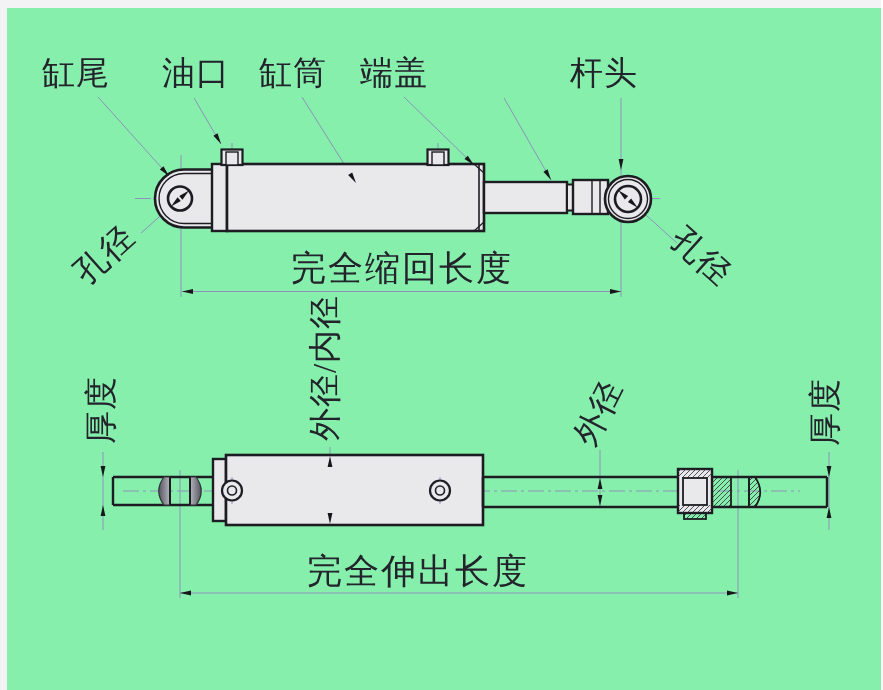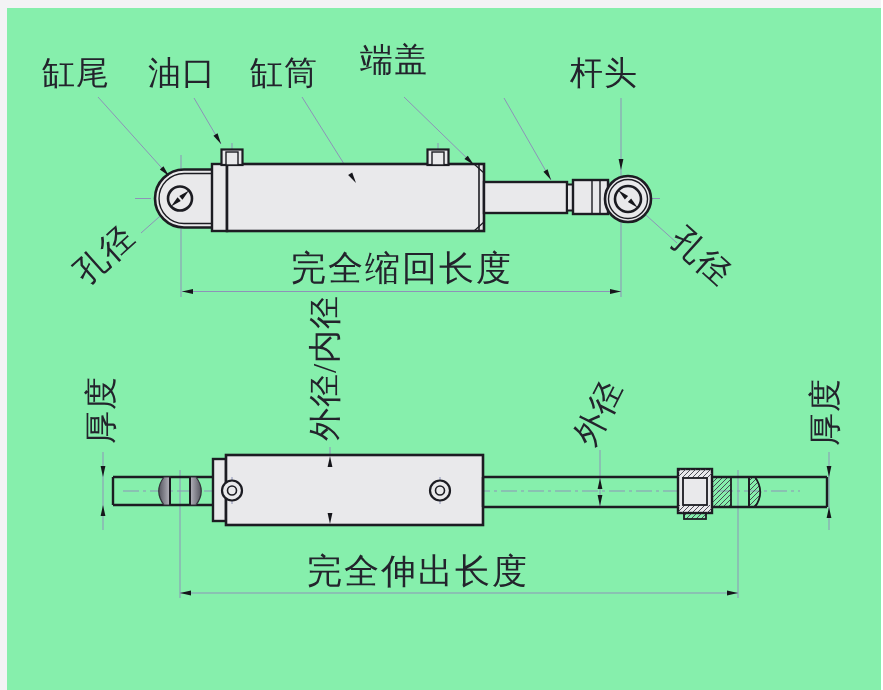--- a/index.html
+++ b/index.html
@@ -183,23 +183,23 @@
 
       <use href="#arw" transform="translate(103,477) rotate(90)"></use>
       <use href="#arw" transform="translate(103,505) rotate(-90)"></use>
 
       <use href="#arw" transform="translate(829,477) rotate(90)"></use>
       <use href="#arw" transform="translate(829,507) rotate(-90)"></use>
     </g>
   </svg>
 
   <div class="lbl" style="left:76px;top:73px">缸尾</div>
-  <div class="lbl" style="left:182px;top:73px">油口</div>
-  <div class="lbl" style="left:284px;top:73px">缸筒</div>
-  <div class="lbl" style="left:394px;top:60px">端盖</div>
+  <div class="lbl" style="left:196px;top:73px">油口</div>
+  <div class="lbl" style="left:293px;top:73px">缸筒</div>
+  <div class="lbl" style="left:394px;top:73px">端盖</div>
   <div class="lbl" style="left:604px;top:73px">杆头</div>
 
   <div class="lbl rotL" style="left:105px;top:255px">孔径</div>
   <div class="lbl rotR" style="left:701px;top:257px">孔径</div>
 
   <div class="lbl dim" style="left:418px;top:571px">完全伸出长度</div>
   <div class="lbl dim" style="left:402px;top:268px">完全缩回长度</div>
 
   <div class="lbl rot90" style="left:101px;top:410px">厚度</div>
   <div class="lbl rot90" style="left:325px;top:368px">外径/内径</div>

